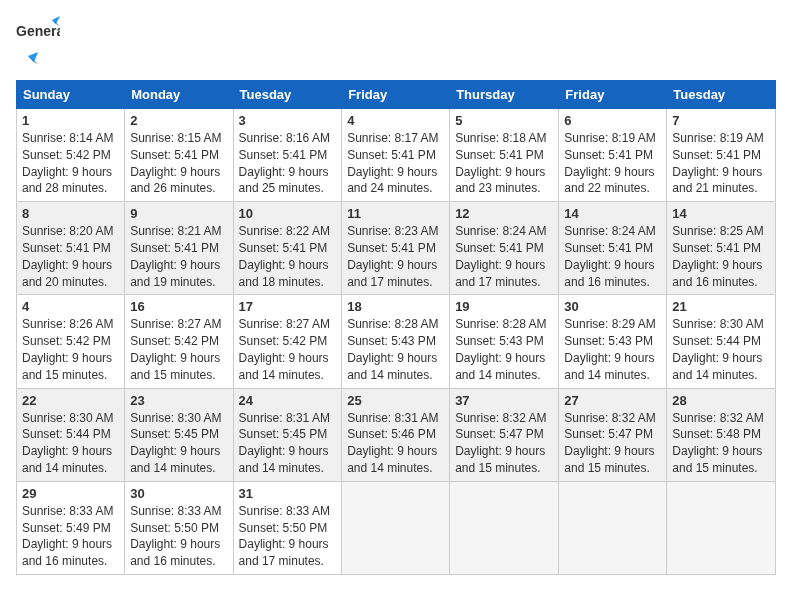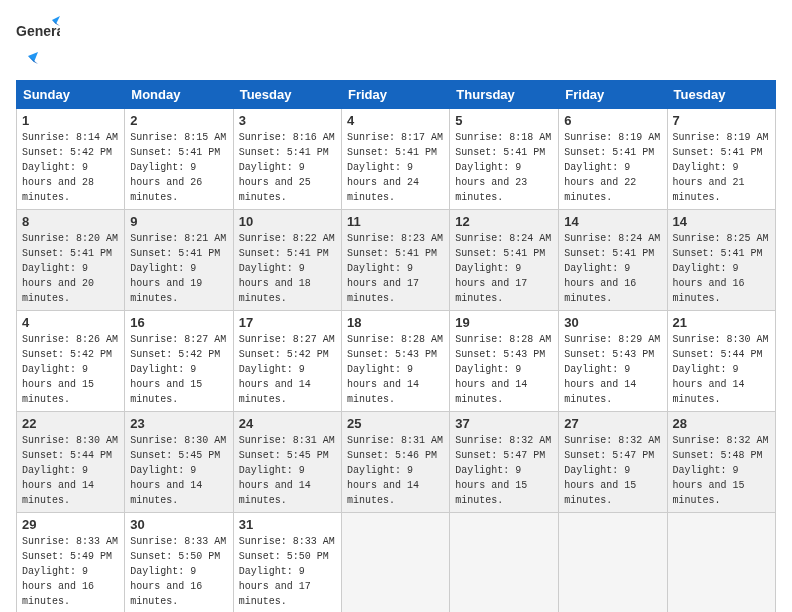--- a/index.html
+++ b/index.html
@@ -70,24 +70,23 @@
     .calendar td.empty {
       background: #f5f5f5;
     }
     .day-num {
       font-size: 13px;
       font-weight: bold;
       display: block;
       margin-bottom: 2px;
     }
     .day-info {
-      font-size: 10px;
+      font-size: 12px;
       color: #333;
       line-height: 1.4;
-      font-family: Liberation Mono, monospace;
     }
     .row-shaded td {
       background: #f0f0f0;
     }
   </style>
 </head>
 <body>
 
 <div class="container">
   <div class="header">

